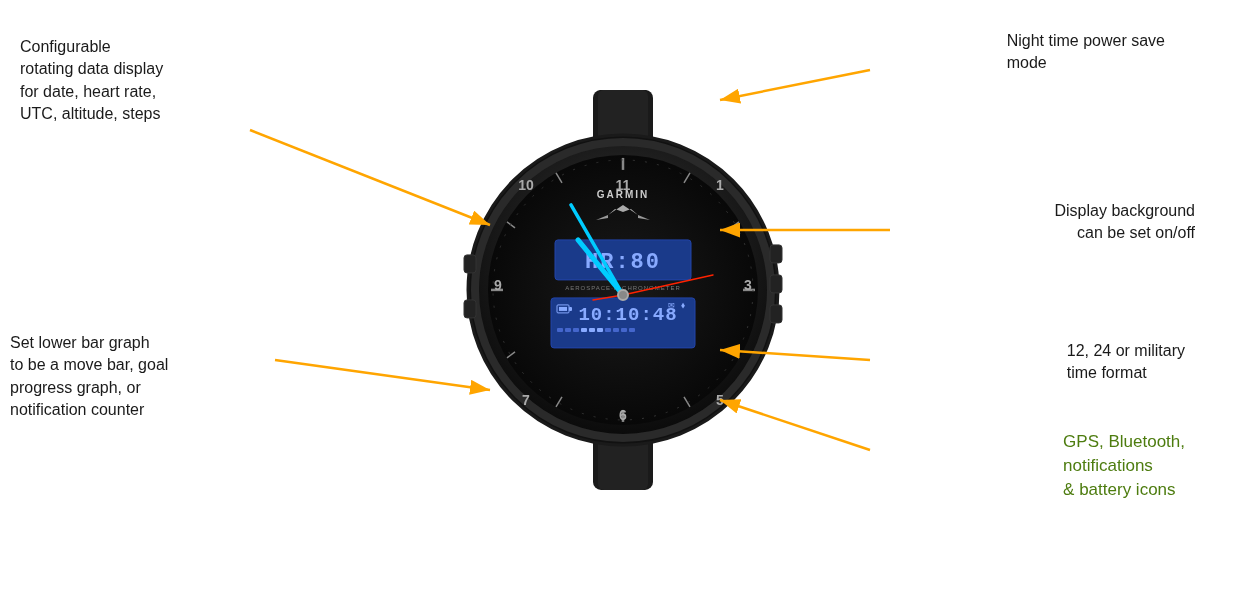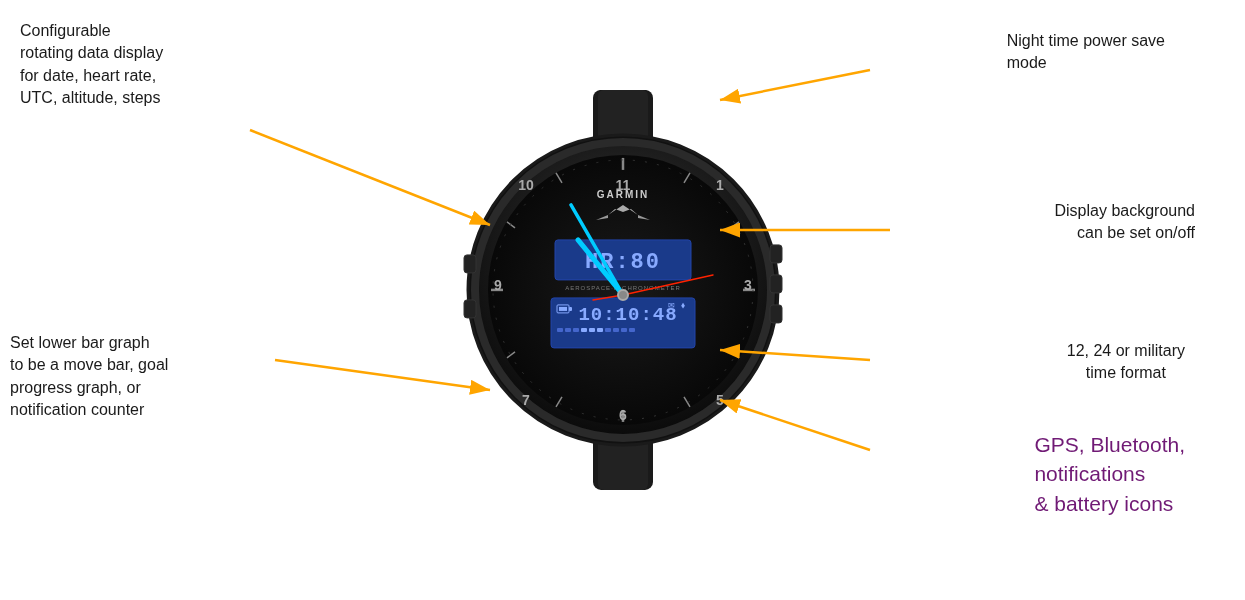--- a/index.html
+++ b/index.html
@@ -138,21 +138,21 @@
     <line x1="170" y1="205" x2="260" y2="185" stroke="#ff2200" stroke-width="1.5" stroke-linecap="round"></line>
     <line x1="170" y1="205" x2="140" y2="210" stroke="#ff2200" stroke-width="1.5" stroke-linecap="round"></line>
 
     <circle cx="170" cy="205" r="5" fill="#888" stroke="#aaa" stroke-width="2"></circle>
 
     <circle cx="170" cy="200" r="130" fill="none" stroke="#333" stroke-width="1" stroke-dasharray="2 10.2"></circle>
   </svg>
 </div>
 
 <div style="position:absolute; left:20px; top:20px; max-width:250px;">
-  <span style="font-size:16px; color:#1a1a1a; line-height:1.4; white-space:pre-line; display:block;">Configurable
+  <span style="font-size:16px; color:#1a1a1a; line-height:1.4; white-space:pre-line; display:block;margin-top:16px;">Configurable
 rotating data display
 for date, heart rate,
 UTC, altitude, steps</span>
 </div>
 
 <div style="position:absolute; left:10px; top:300px; max-width:270px;">
   <span style="font-size:16px; color:#1a1a1a; line-height:1.4; white-space:pre-line; display:block;margin-top:32px;">Set lower bar graph
 to be a move bar, goal
 progress graph, or
 notification counter</span>
@@ -161,27 +161,27 @@
 <div style="position:absolute; right:80px; top:30px; max-width:220px;">
   <span style="font-size:16px; color:#1a1a1a; line-height:1.4; white-space:pre-line; display:block;">Night time power save
 mode</span>
 </div>
 
 <div style="position:absolute; right:50px; top:200px; max-width:240px;">
   <span style="font-size:16px; color:#1a1a1a; line-height:1.4; white-space:pre-line; display:block;text-align:right;">Display background
 can be set on/off</span>
 </div>
 
-<div style="position:absolute; right:60px; top:340px; max-width:230px;text-align:center;">
+<div style="position:absolute; right:60px; top:340px; max-width:230px;">
   <span style="font-size:16px; color:#1a1a1a; line-height:1.4; white-space:pre-line; display:block;">12, 24 or military
 time format</span>
 </div>
 
 <div style="position:absolute; right:60px; top:430px; max-width:230px;">
-  <span style="font-size:21px; color:#701a75; line-height:1.4; white-space:pre-line; display:block;">GPS, Bluetooth,
+  <span style="font-size:17px; color:#4d7c0f; line-height:1.4; white-space:pre-line; display:block;">GPS, Bluetooth,
 notifications
 &amp; battery icons</span>
 </div>
 
 <svg class="arrows-overlay">
 
   <defs>
     <marker id="arrowhead" markerWidth="8" markerHeight="6" refX="8" refY="3" orient="auto">
       <polygon points="0 0, 8 3, 0 6" fill="#FFA500"></polygon>
     </marker>

